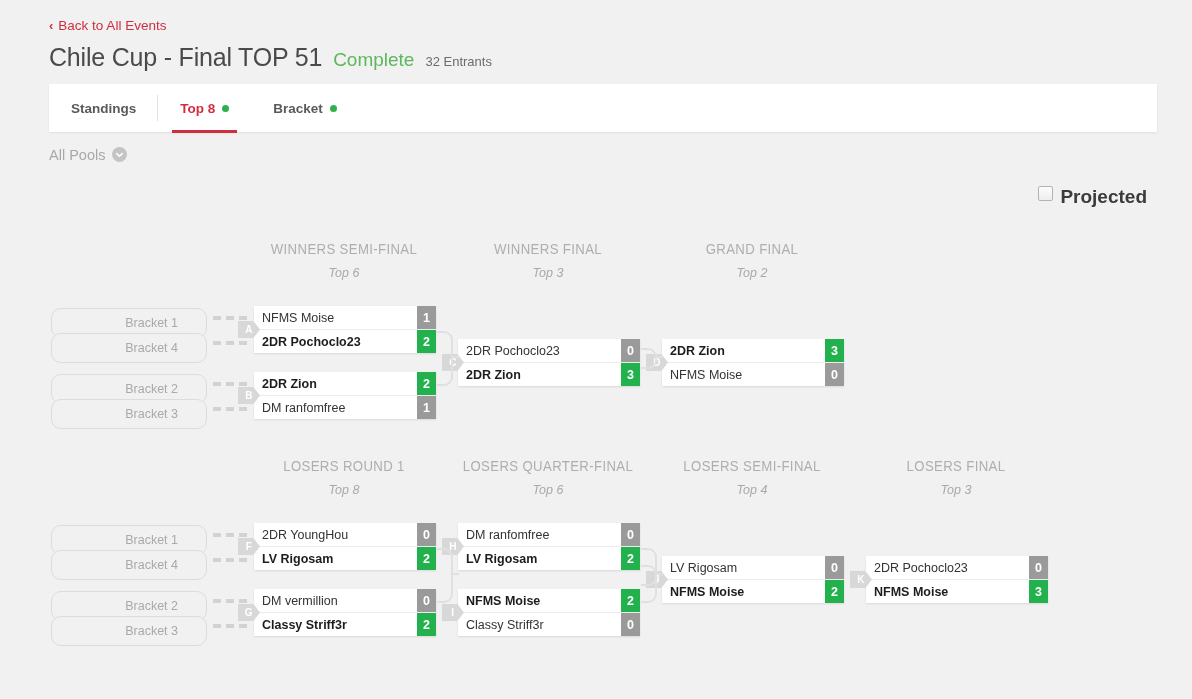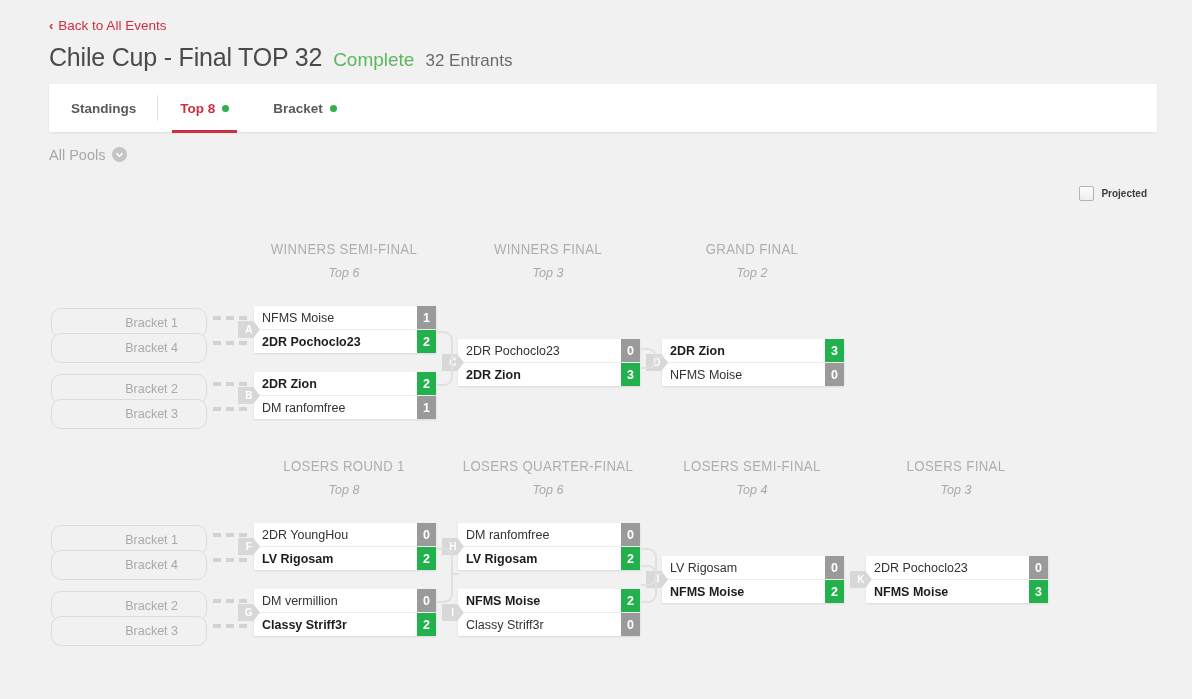--- a/index.html
+++ b/index.html
@@ -14,21 +14,21 @@
     font-size:13.5px;color:#cf2e3f;text-decoration:none;
     display:flex;align-items:center;gap:5px;white-space:nowrap;
   }
   .back-link .chev{font-size:13px;font-weight:bold;line-height:1;}
   .title-row{
     position:absolute;left:49px;top:43px;
     display:flex;align-items:baseline;gap:11px;white-space:nowrap;
   }
   .page-title{font-size:25px;color:#4a4a4a;font-weight:400;letter-spacing:-0.2px;}
   .status-complete{font-size:19px;color:#5cb85c;}
-  .entrants{font-size:17px;color:#6b6b6b;}
+  .entrants{font-size:13px;color:#6b6b6b;}
 
   
   .tab-card{
     position:absolute;left:49px;top:84px;width:1108px;height:48px;
     background:#fff;box-shadow:0 1px 2px rgba(0,0,0,.08);
   }
   .tabs{display:flex;align-items:stretch;height:100%;}
   .tab{
     position:relative;display:flex;align-items:center;gap:7px;
     padding:0 22px;font-size:13.5px;font-weight:bold;color:#5a5a5a;
@@ -51,22 +51,22 @@
   }
   .circle-chev{
     width:15px;height:15px;border-radius:50%;background:#c4c4c4;
     display:flex;align-items:center;justify-content:center;
   }
   .circle-chev svg{display:block;}
 
   
   .projected{
     position:absolute;right:45px;top:186px;
-    display:flex;align-items:center;gap:7px;
-    font-size:10px;font-weight:bold;color:#3b3b3b;cursor:pointer;
+    display:flex;align-items:flex-start;gap:7px;
+    font-size:19px;font-weight:bold;color:#3b3b3b;cursor:pointer;
   }
   .cb{
     width:13px;height:13px;border:1px solid #b3b3b3;border-radius:2px;
     background:linear-gradient(#fcfcfc,#eee);
   }
 
   
   .canvas{position:absolute;left:0;top:0;width:1192px;height:699px;}
 
   .round-head{position:absolute;text-align:center;width:210px;}
@@ -129,21 +129,21 @@
 </style>
 </head>
 <body>
 
 <a class="back-link" href="#">
   <span class="chev">‹</span>
   <span>Back to All Events</span>
 </a>
 
 <div class="title-row">
-  <span class="page-title">Chile Cup - Final TOP 32</span>
+  <span class="page-title">Chile Cup - Final TOP 51</span>
   <span class="status-complete">Complete</span>
   <span class="entrants">32 Entrants</span>
 </div>
 
 <div class="tab-card">
   <div class="tabs" id="tabs">
       <div class="tab sep">
         <span>Standings</span>
       </div>
       <div class="tab active">

